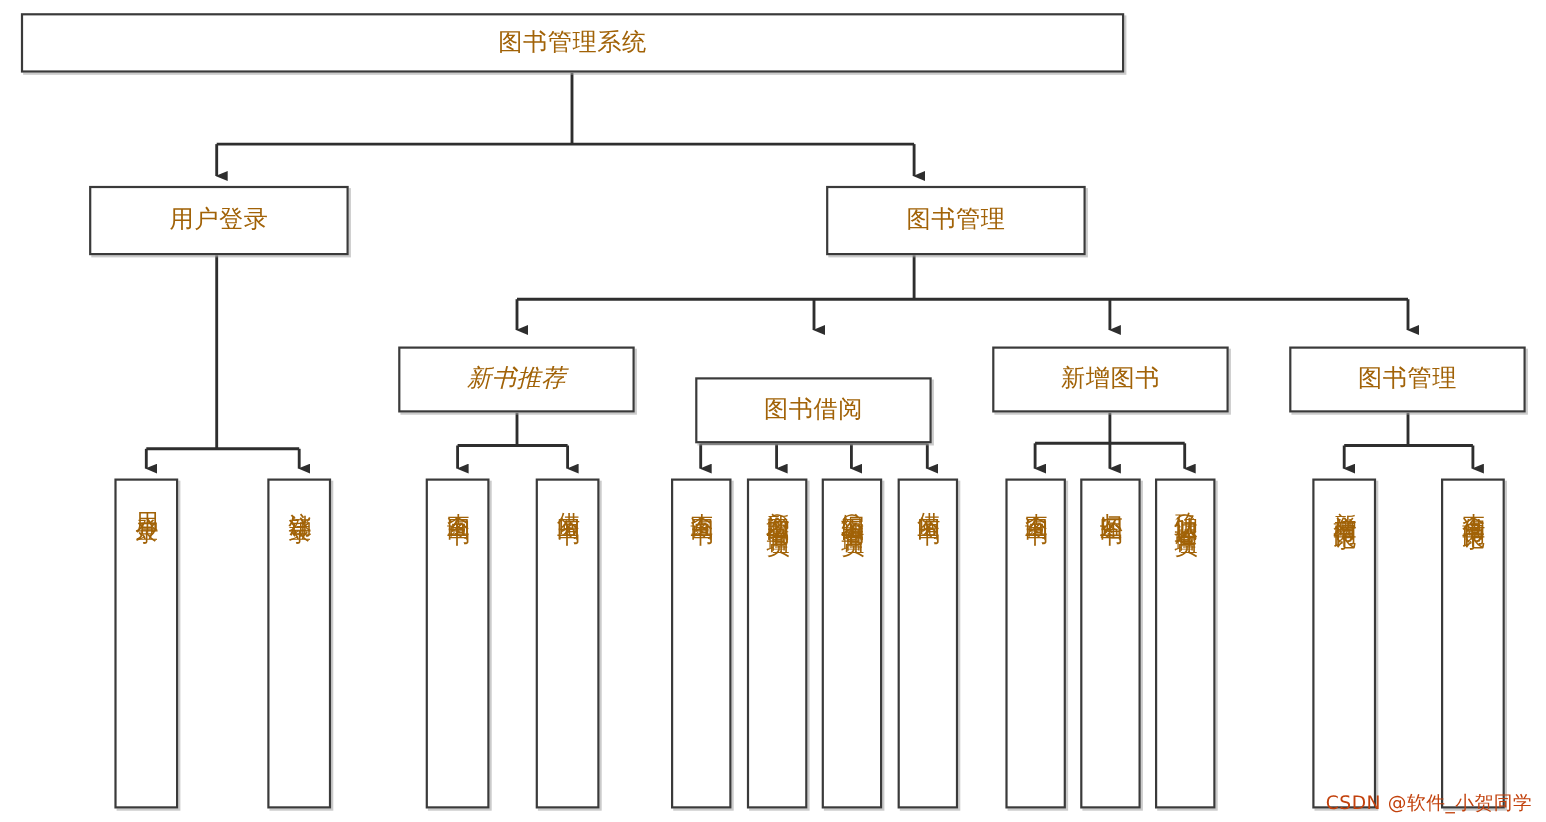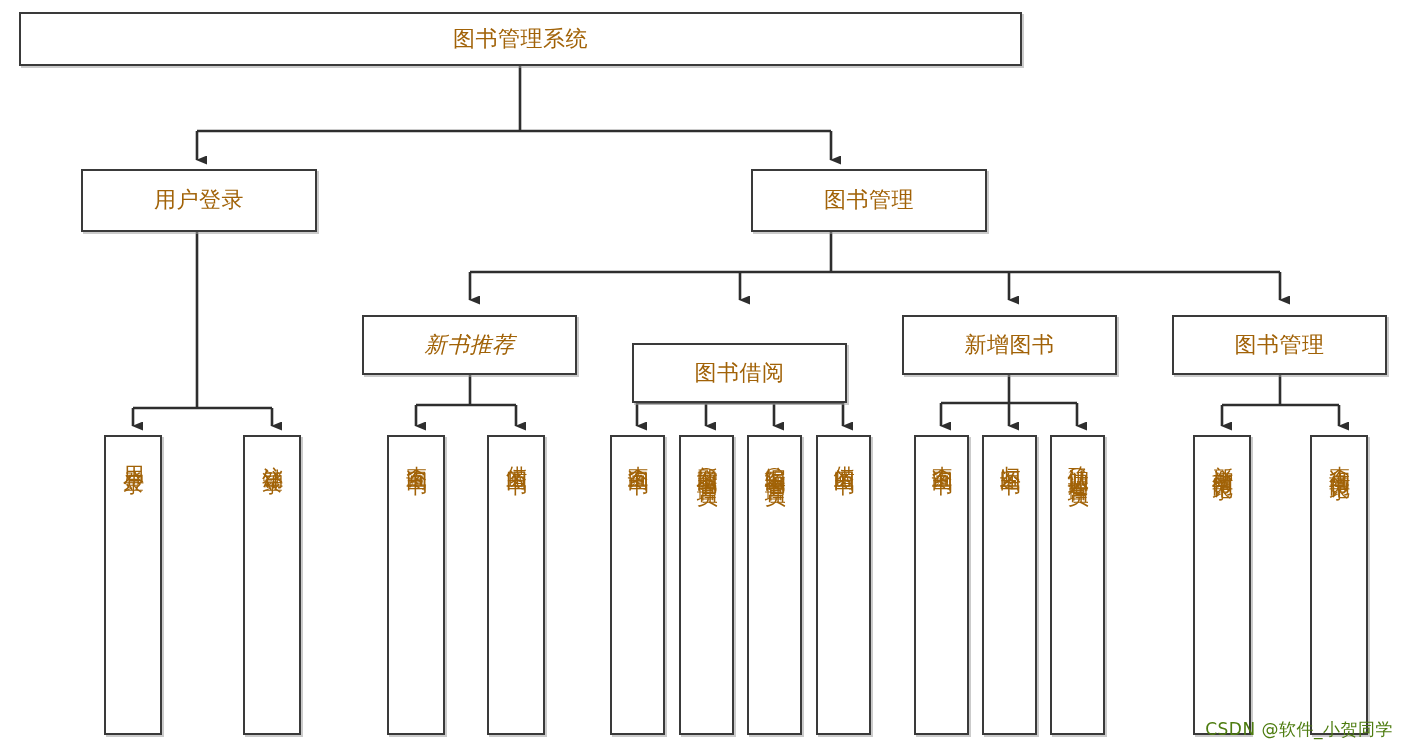--- a/index.html
+++ b/index.html
@@ -52,21 +52,21 @@
     text-orientation: upright;
     font-size: 21px;
     letter-spacing: 3px;
     white-space: nowrap;
   }
   #watermark {
     position: absolute;
     right: 12px;
     bottom: 6px;
     font-size: 17px;
-    color: #4d7c0f;
+    color: #c2410c;
     letter-spacing: 0.5px;
     white-space: nowrap;
     pointer-events: none;
   }
 </style>
 </head>
 <body>
 
 <div id="canvas">
 

